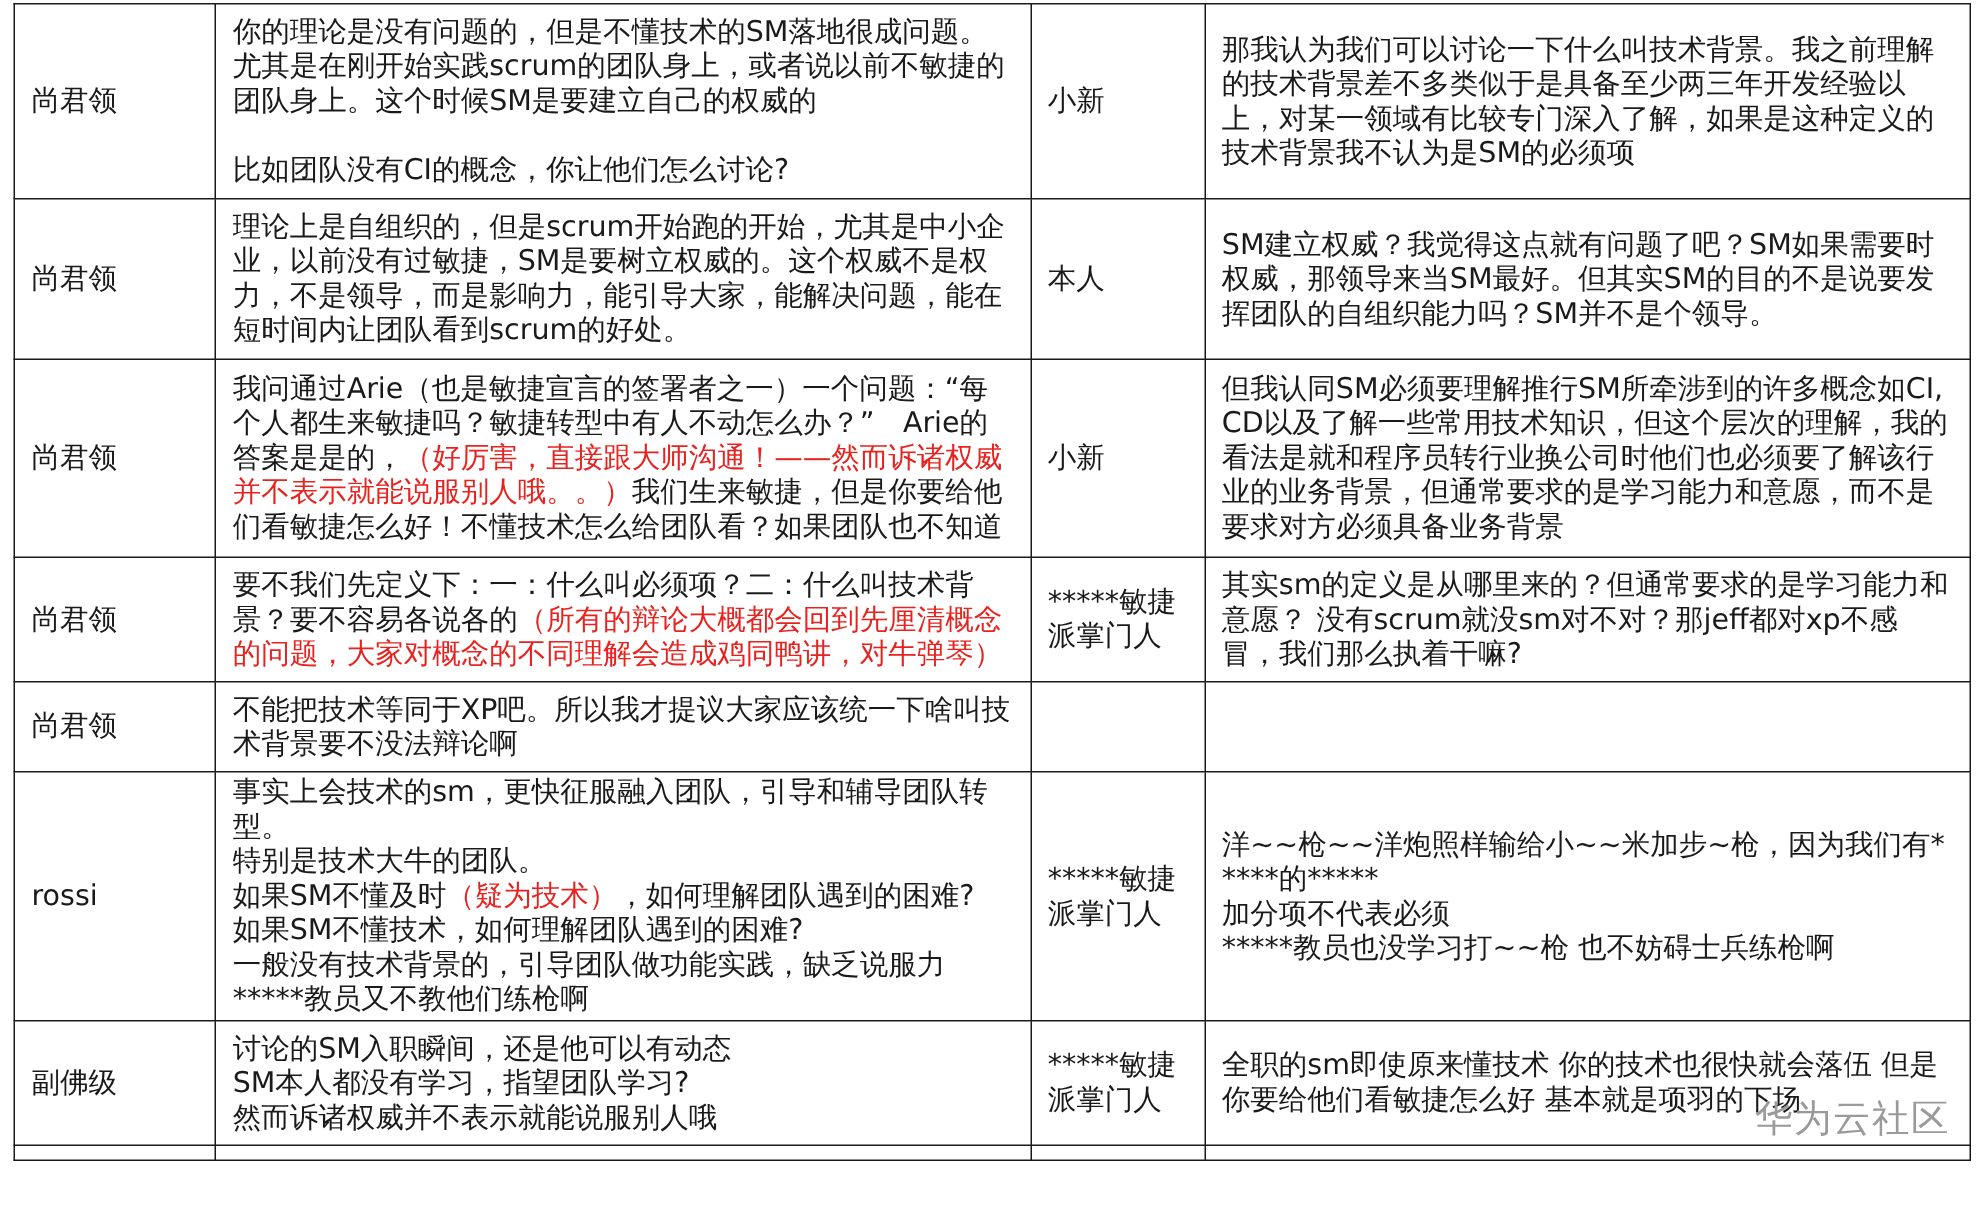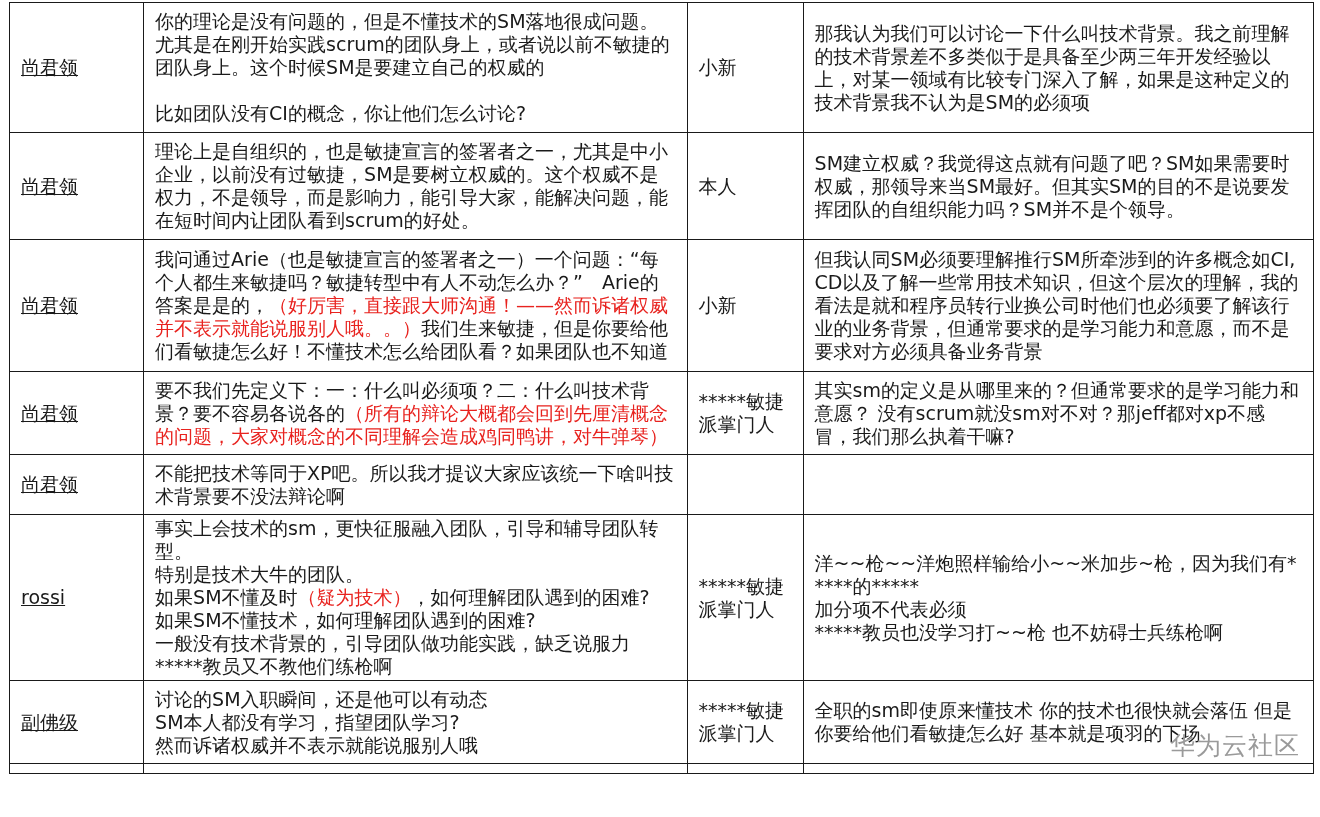--- a/index.html
+++ b/index.html
@@ -15,21 +15,21 @@
     width: 1305px;
   }
   table.debate td {
     border: 1.5px solid #1a1a1a;
     vertical-align: middle;
     font-size: 19px;
     line-height: 23px;
     padding: 2px 10px 2px 11px;
     word-break: break-all;
   }
-  td.name { width: 112px; text-decoration: underline; }
+  td.name { width: 112px; }
   td.text1 { width: 521px; }
   td.name2 { width: 94px; }
   td.text2 { width: 488px; }
   .red { color: #e8231f; }
   .line { display: block; }
   .gap { display: block; height: 23px; }
   .wm {
     position: absolute; right: 20px; top: 729px;
     font-size: 25px; color: #9a9a9a; letter-spacing: 1px;
     font-family: "DejaVu Sans", sans-serif;
@@ -54,21 +54,21 @@
       <td class="text2">
           <div class="f-right-text">
             <span class="line"><span>那我认为我们可以讨论一下什么叫技术背景。我之前理解的技术背景差不多类似于是具备至少两三年开发经验以上，对某一领域有比较专门深入了解，如果是这种定义的技术背景我不认为是SM的必须项</span></span>
           </div>
         </td>
     </tr>
       <tr class="" style="height: 107px;">
       <td class="name"><span class="f-left-name">尚君领</span></td>
       <td class="text1">
           <div class="f-left-text">
-            <span class="line"><span>理论上是自组织的，也是敏捷宣言的签署者之一，尤其是中小企业，以前没有过敏捷，SM是要树立权威的。这个权威不是权力，不是领导，而是影响力，能引导大家，能解决问题，能在短时间内让团队看到scrum的好处。</span></span>
+            <span class="line"><span>理论上是自组织的，但是scrum开始跑的开始，尤其是中小企业，以前没有过敏捷，SM是要树立权威的。这个权威不是权力，不是领导，而是影响力，能引导大家，能解决问题，能在短时间内让团队看到scrum的好处。</span></span>
           </div>
         </td>
       <td class="name2"><span class="f-right-name">本人</span></td>
       <td class="text2">
           <div class="f-right-text">
             <span class="line"><span>SM建立权威？我觉得这点就有问题了吧？SM如果需要时权威，那领导来当SM最好。但其实SM的目的不是说要发挥团队的自组织能力吗？SM并不是个领导。</span></span>
           </div>
         </td>
     </tr>
       <tr class="" style="height: 132px;">

